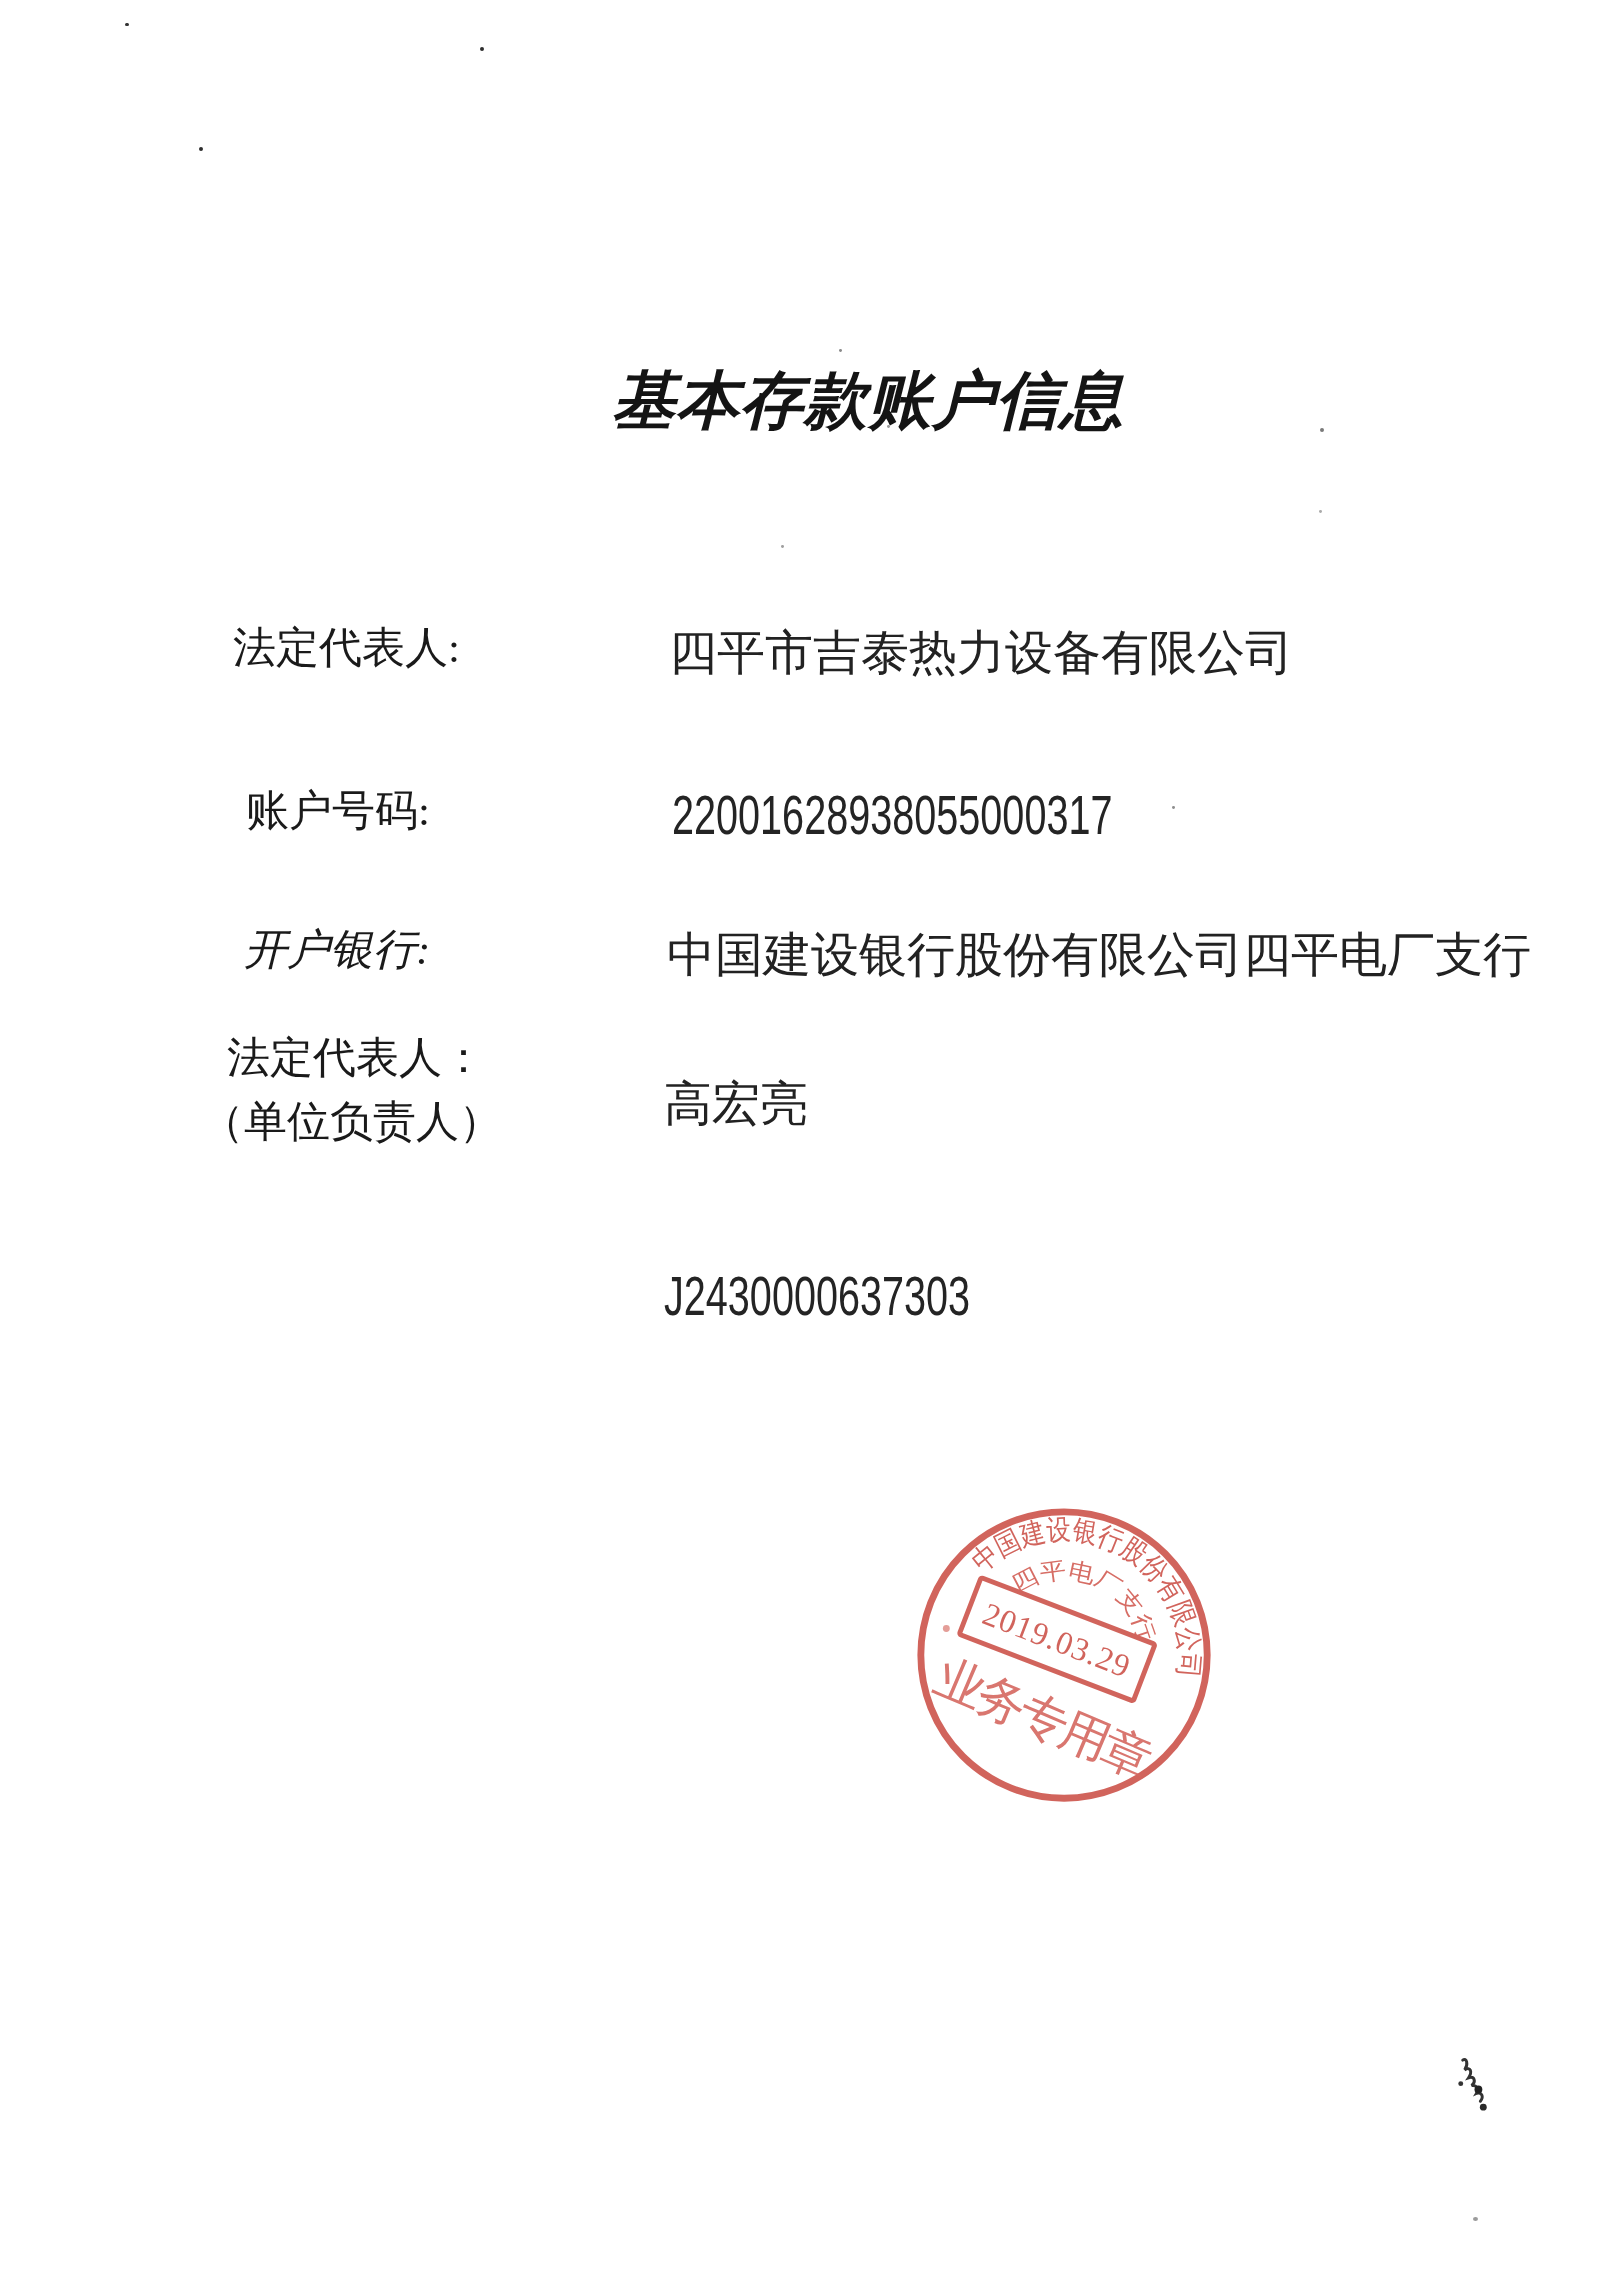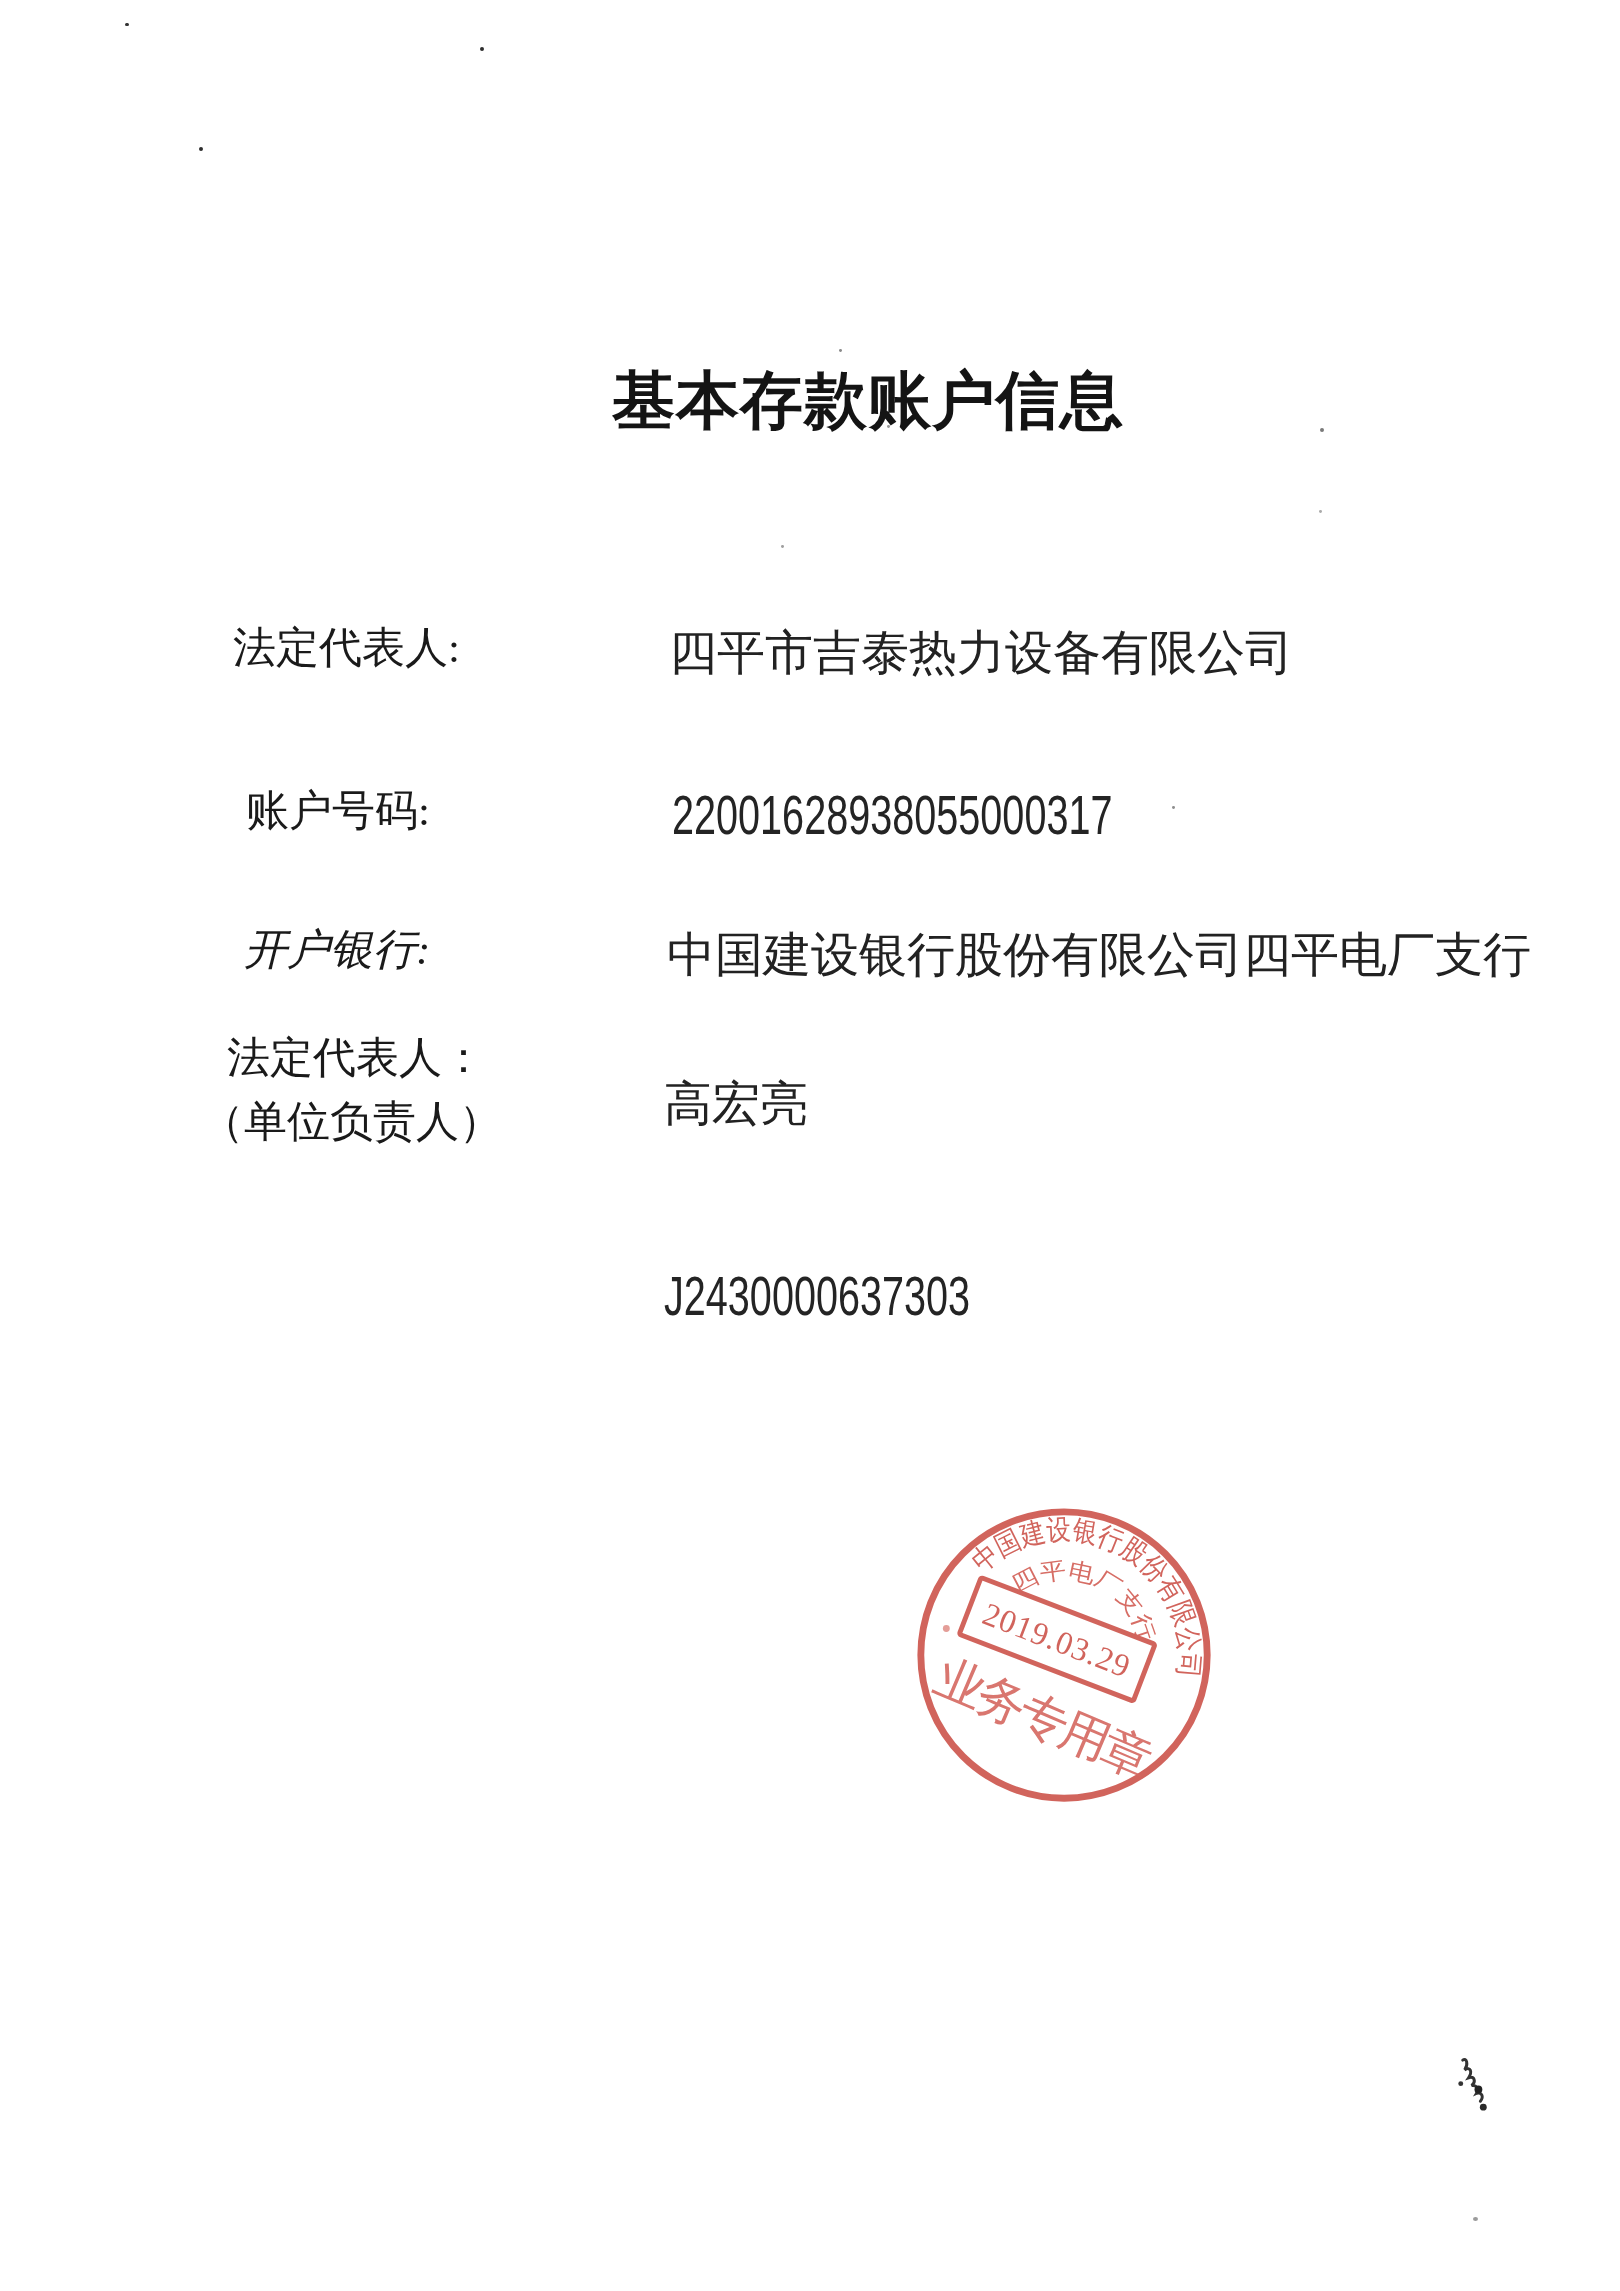--- a/index.html
+++ b/index.html
@@ -29,21 +29,21 @@
   .stamp-svg{position:absolute;left:912px;top:1503px;}
   .stamp-svg text{font-family:"Liberation Serif","DejaVu Serif",serif;}
   .stamp-date{font-family:"Liberation Sans","DejaVu Sans",sans-serif;}
 </style>
 </head>
 <body>
 
 <div id="page">
 
   <div class="abs title" style="left:612px;top:367px;"></div>
-  <div class="abs title" style="left:612px;top:367px;">基本存款账户信息</div>
+  <div class="abs title" style="left:612px;top:367px;font-style:italic;">基本存款账户信息</div>
 
   <div class="abs lbl" style="left:233px;top:625px;">法定代表人:</div>
   <div class="abs val" style="left:669px;top:627px;">四平市吉泰热力设备有限公司</div>
 
   <div class="abs lbl" style="left:246px;top:788px;">账户号码:</div>
   <div class="abs num" style="left:672px;top:788px;">22001628938055000317</div>
 
   <div class="abs lbl" style="left:244px;top:927px;font-style:italic;">开户银行:</div>
   <div class="abs val" style="left:667px;top:929px;">中国建设银行股份有限公司四平电厂支行</div>
 

